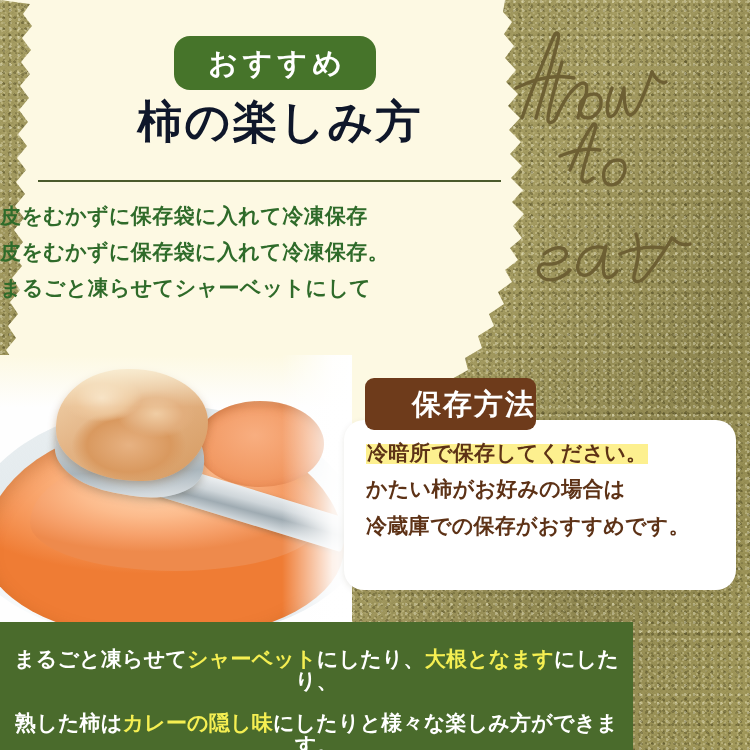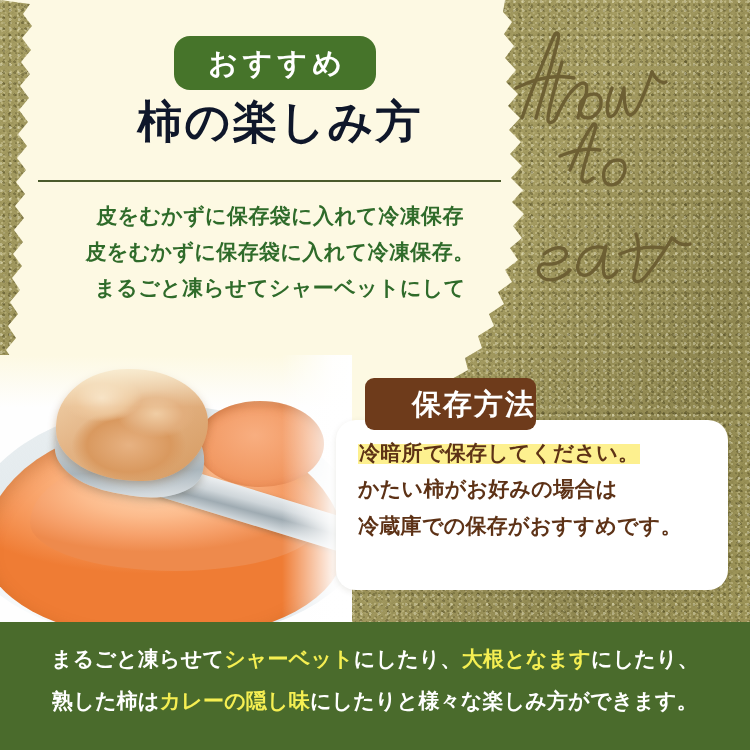--- a/index.html
+++ b/index.html
@@ -140,48 +140,48 @@
     text-align:center;color:#0f172a;
     font-size:45px;font-weight:700;letter-spacing:2px;line-height:1;
   }
   .divider{
     position:absolute;left:38px;top:180px;width:463px;height:2px;
     background:#4a5a2c;
   }
 
   
   .intro{
-    position:absolute;left:0;top:202px;width:560px;text-align:center;font-family:Liberation Serif, serif;
+    position:absolute;left:0;top:202px;width:560px;text-align:left;font-family:Liberation Serif, serif;
   }
   .intro p{
     margin:0 0 6px 0;color:#2f6b2a;font-size:21px;font-weight:700;
     letter-spacing:.4px;line-height:1.42;
   }
 
   
   .card-hozon{
-    position:absolute;left:336px;top:420px;width:392px;height:170px;
+    position:absolute;left:344px;top:420px;width:392px;height:170px;
     background:#ffffff;border-radius:20px;z-index:3;
     box-shadow:0 2px 6px rgba(60,50,20,.10);
   }
   .card-hozon .lines{
     position:absolute;left:22px;top:18px;right:16px;
   }
   .card-hozon p{
     margin:0 0 6px 0;color:#5d3216;font-size:21px;font-weight:700;
     letter-spacing:.3px;line-height:1.45;
   }
   .hl{
     background:linear-gradient(180deg, rgba(255,243,150,0) 14%, #fdf08f 14%, #fdf08f 96%, rgba(255,243,150,0) 96%);
     padding:0 1px;
   }
 
   
   .banner{
-    position:absolute;left:0;top:622px;width:750px;height:128px;
+    position:absolute;left:0;top:622px;width:633px;height:128px;
     background:#4a6b2c;
   }
   .banner .brow{
     text-align:center;color:#ffffff;font-size:21px;font-weight:700;
     letter-spacing:.2px;line-height:1.05;
   }
   .banner .brow.r1{margin-top:26px;}
   .banner .brow.r2{margin-top:20px;}
   .banner .y{color:#f5ef52;}
 </style>

